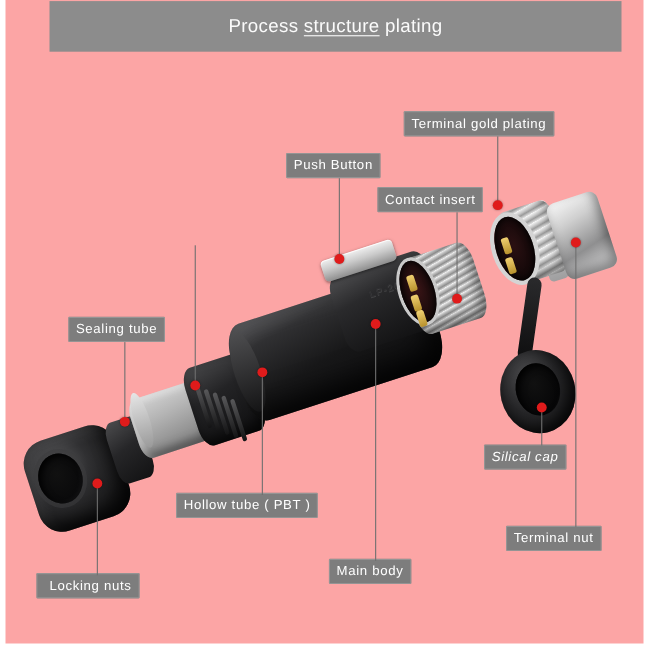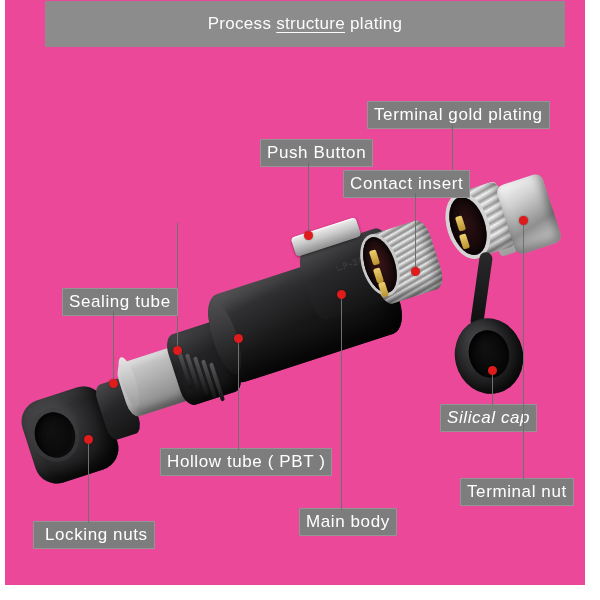--- a/index.html
+++ b/index.html
@@ -3,33 +3,33 @@
 <meta charset="utf-8">
 <style>
   html,body{margin:0;padding:0;background:#ffffff;}
   body{width:600px;height:600px;overflow:hidden;
        font-family:"Liberation Sans","DejaVu Sans",sans-serif;}
 
   #stage{position:relative;width:600px;height:600px;background:#ffffff;}
 
   
   #panel{position:absolute;left:5px;top:0;width:580px;height:585px;
-         background:#ec4899;overflow:hidden;}
+         background:#fca5a5;overflow:hidden;}
 
   
   #header{position:absolute;left:40px;top:1px;width:520px;height:46px;
           background:#8c8c8c;}
   #title{position:absolute;left:0;top:0;width:100%;height:46px;
          display:flex;align-items:center;justify-content:center;
          color:#fbfbfb;font-size:17px;letter-spacing:.3px;white-space:pre;}
   .u{text-decoration:underline;text-underline-offset:3px;}
 
   
   .lbl{position:absolute;background:#7d7d7d;color:#ffffff;
-       font-size:17px;line-height:1;letter-spacing:.6px;
+       font-size:12px;line-height:1;letter-spacing:.6px;
        padding:5px 7px 6px 7px;white-space:pre;border-radius:1px;
        box-shadow:0 0 0 1px rgba(255,255,255,.18) inset;}
   
   .ldr{position:absolute;background:#6f6f6f;width:1px;}
   
   .dot{position:absolute;width:9px;height:9px;border-radius:50%;
        background:#e01b1b;box-shadow:0 0 2px rgba(0,0,0,.45);}
 
   
   #art{position:absolute;left:0;top:0;width:580px;height:585px;

